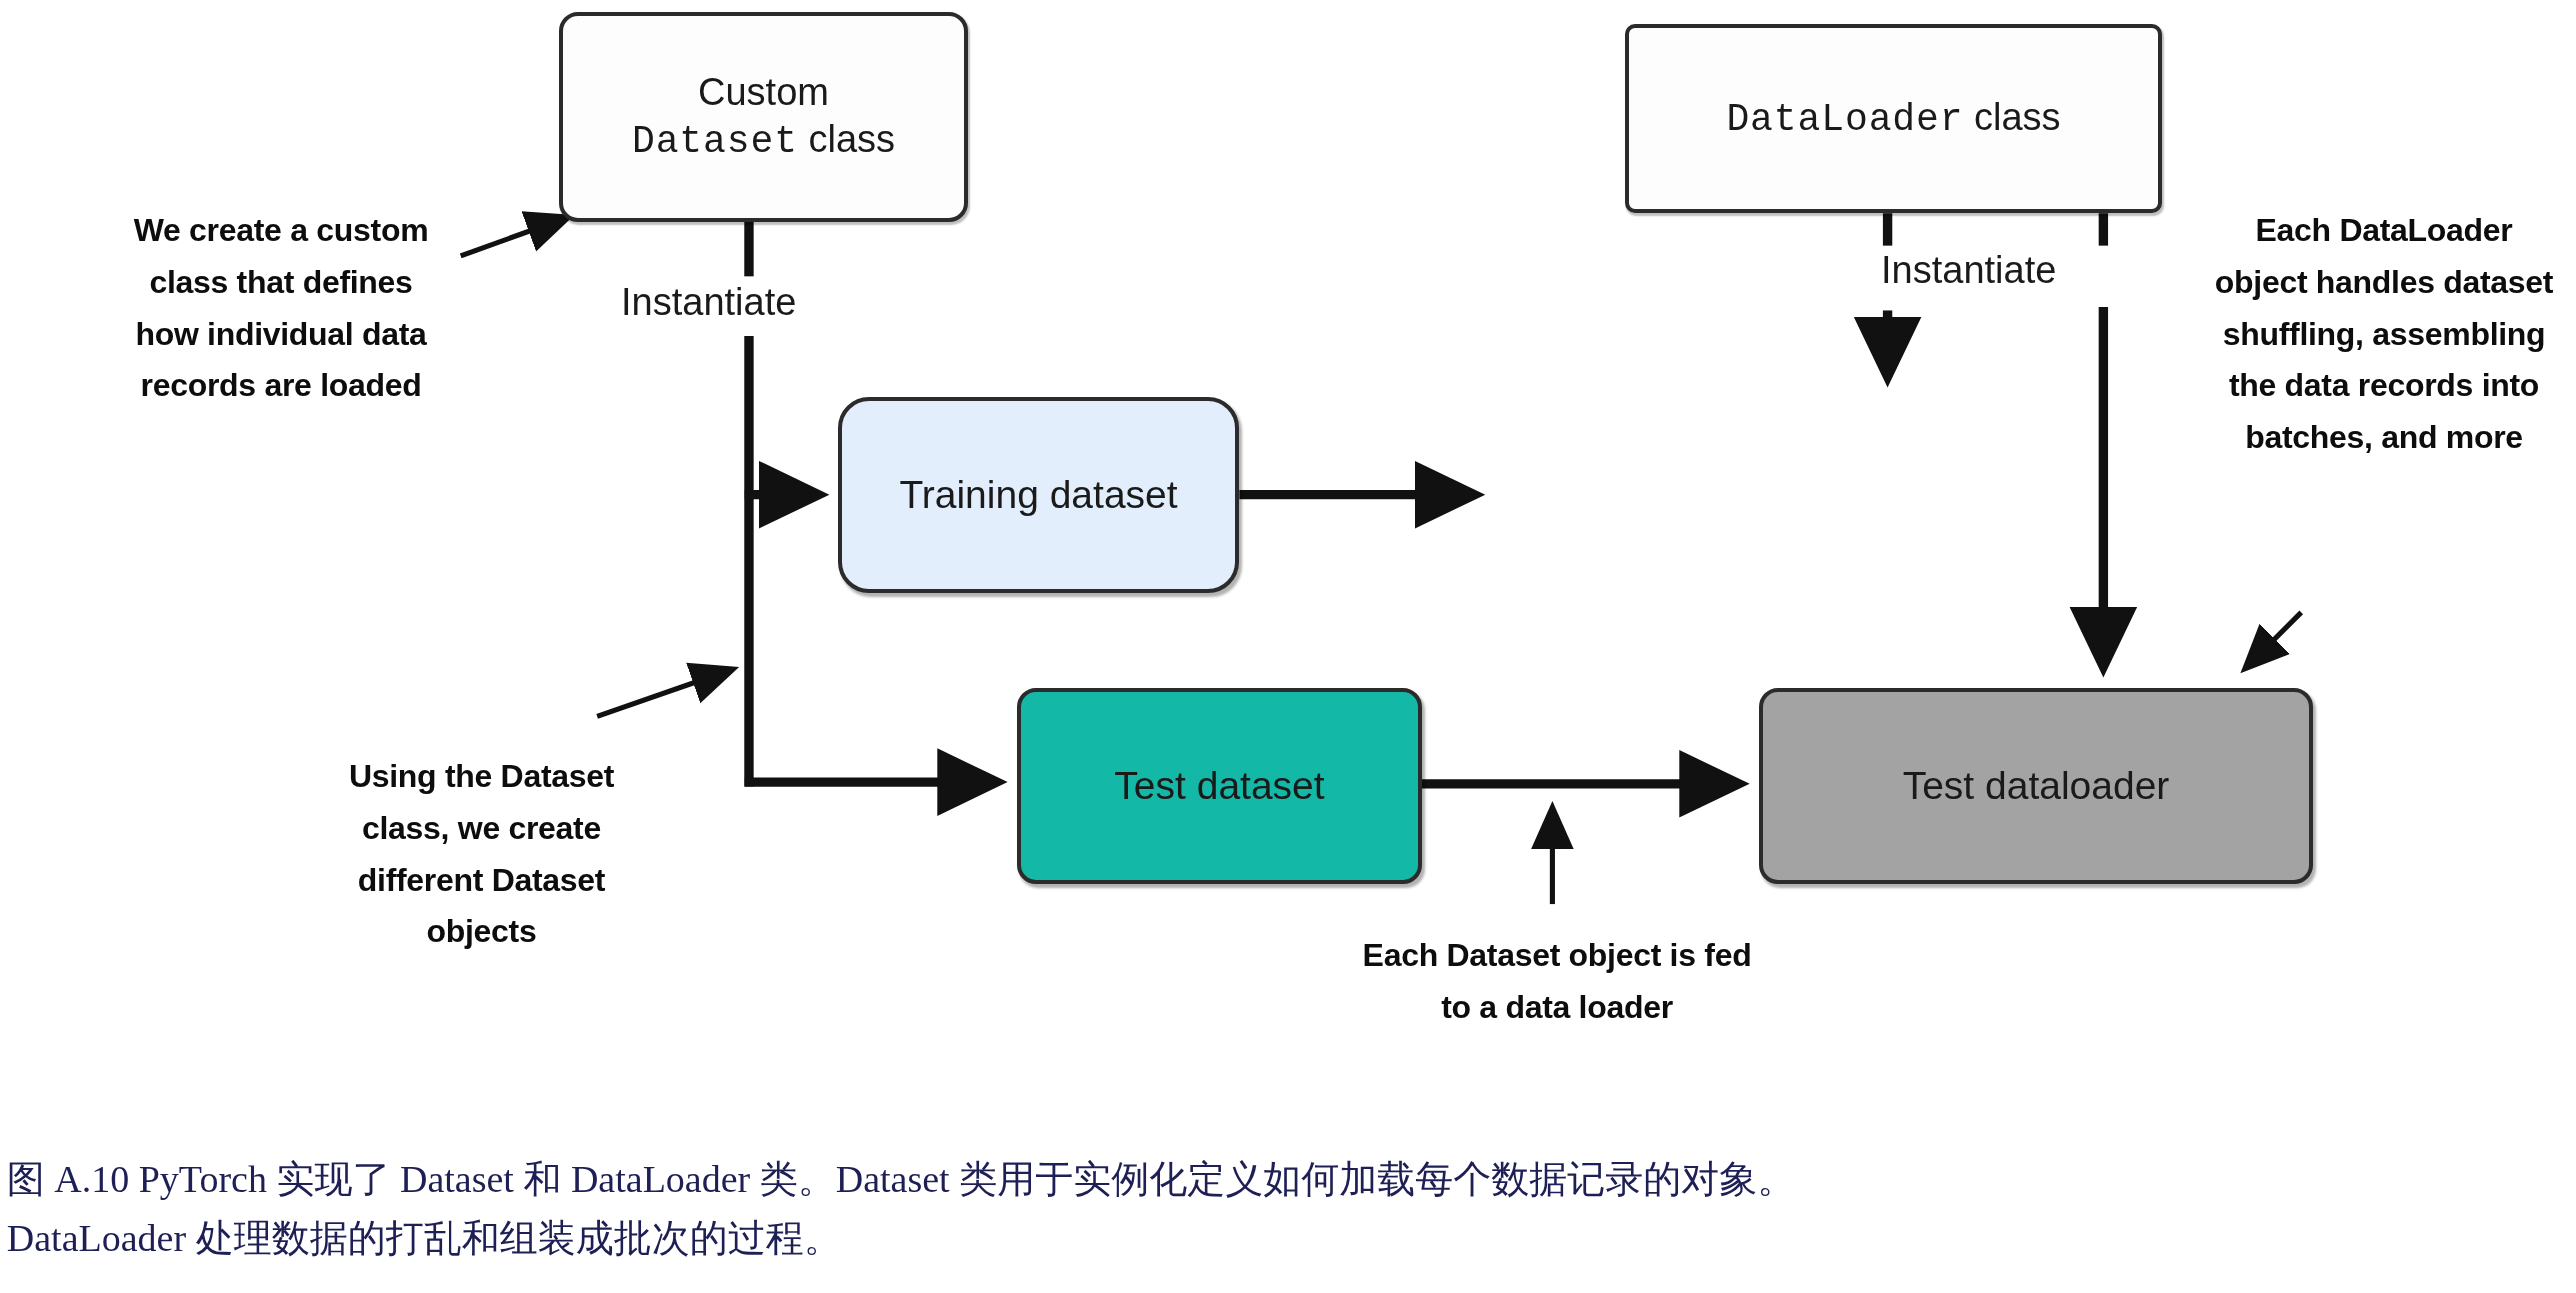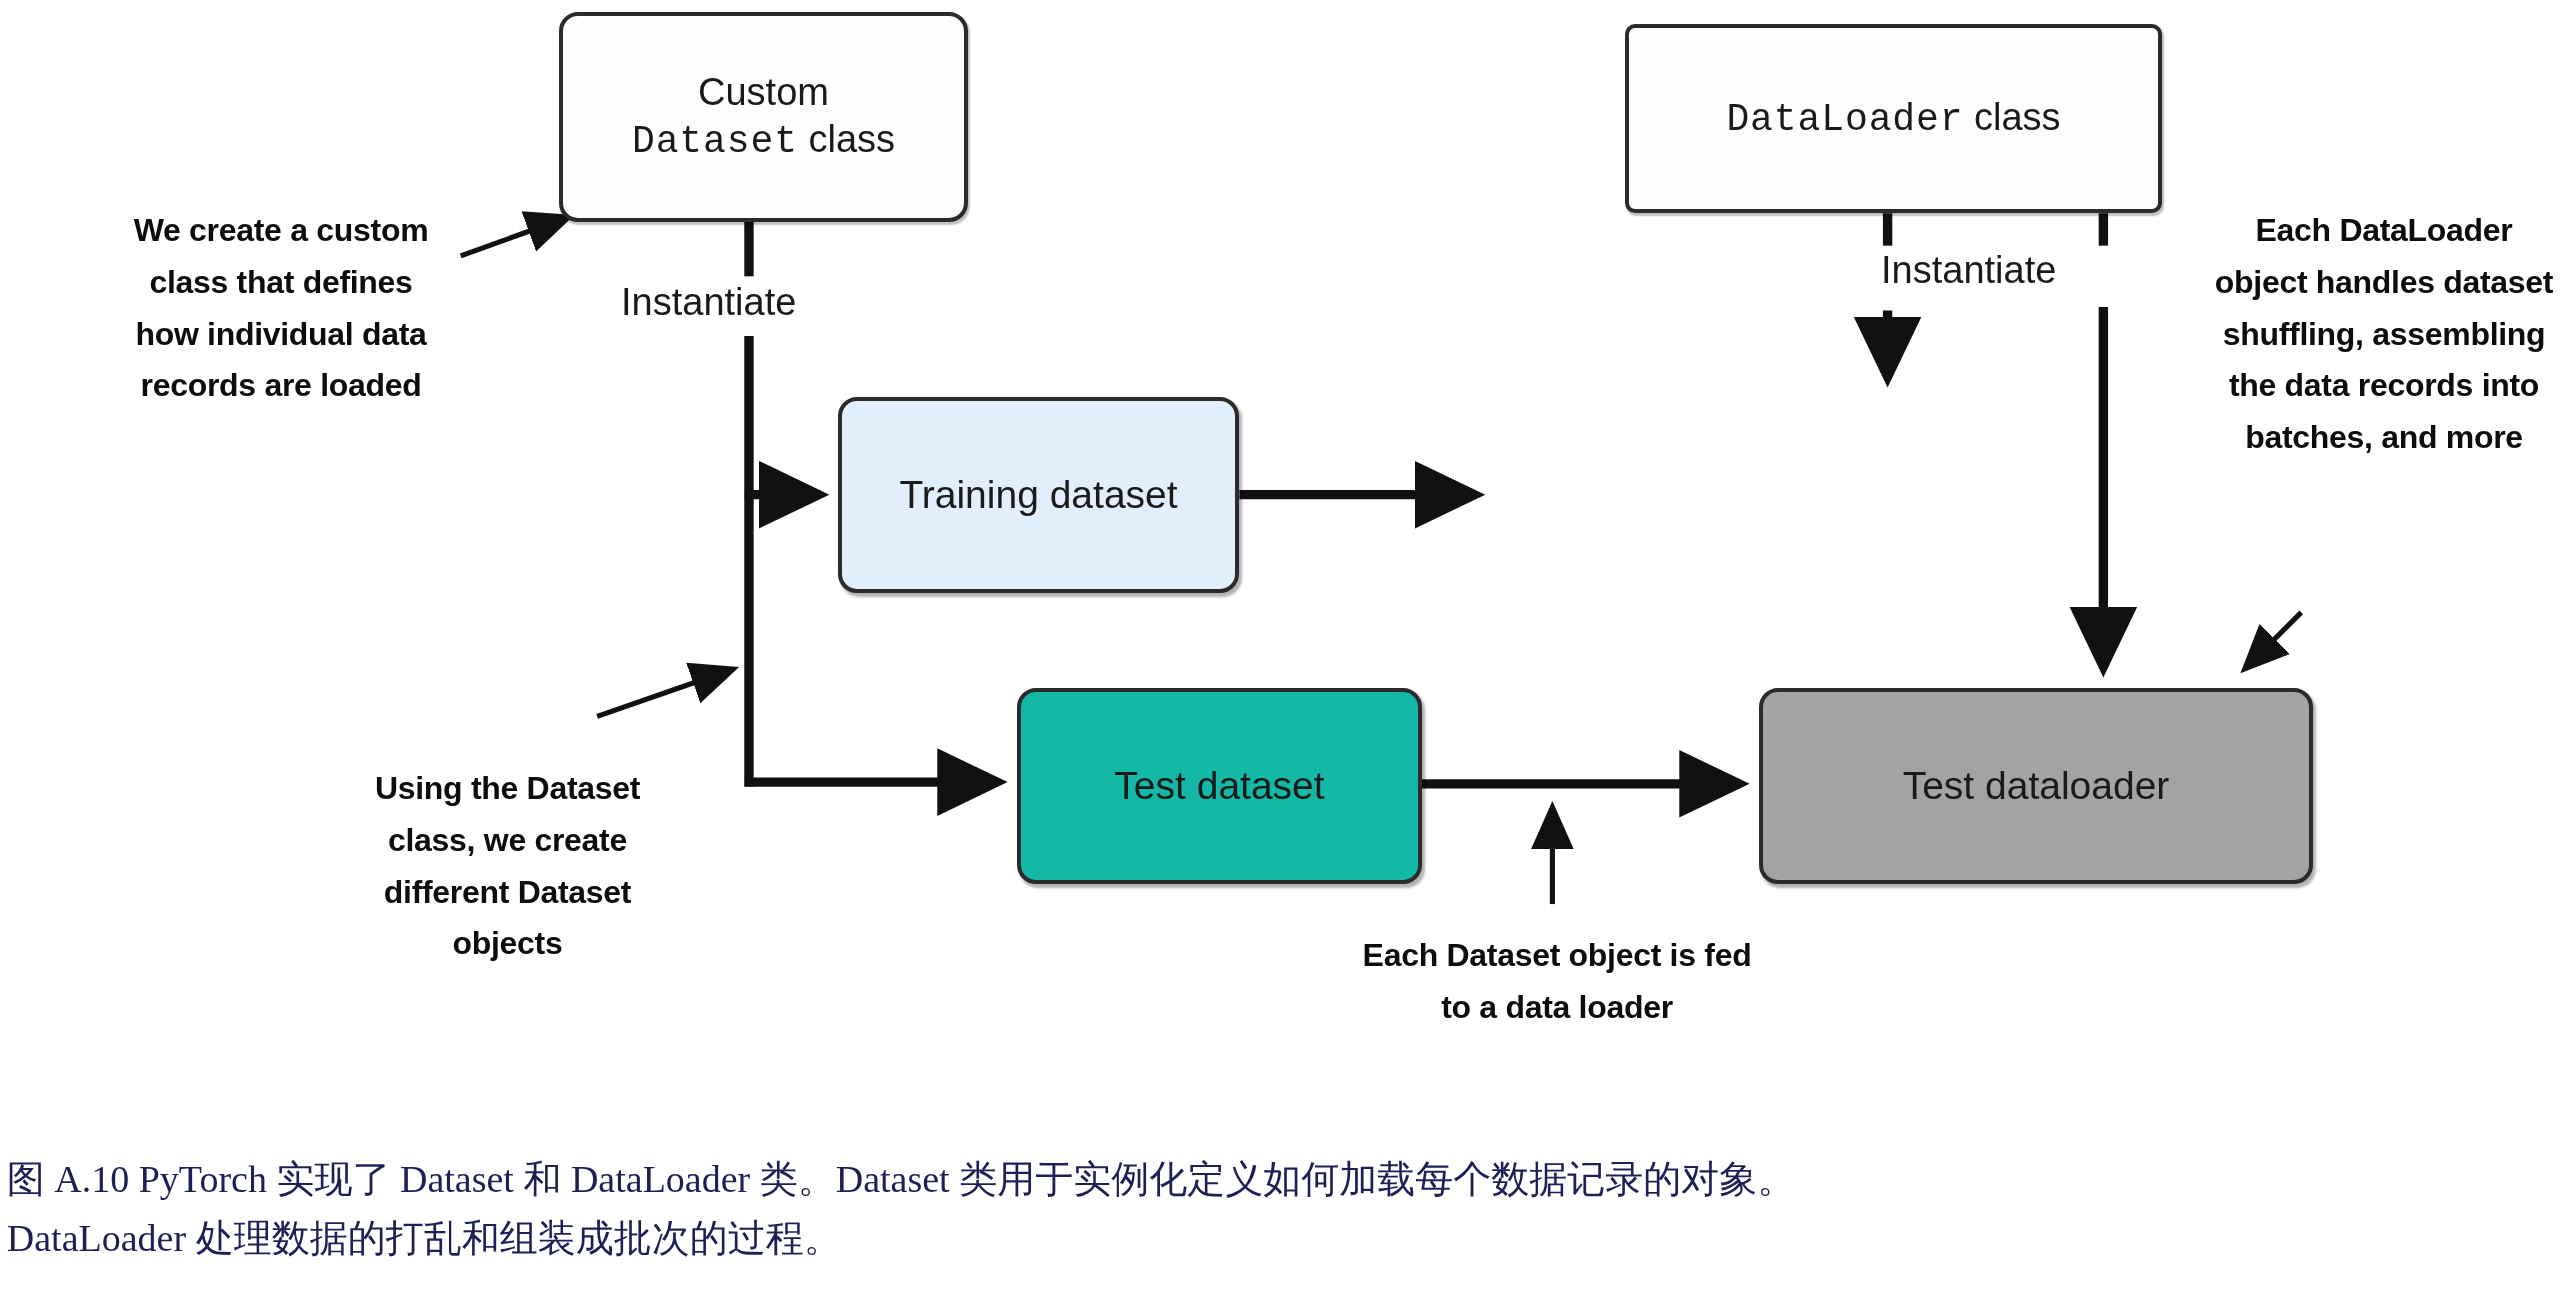--- a/index.html
+++ b/index.html
@@ -59,20 +59,21 @@
   }
   #node-dataloader-class {
     left: 1625px; top: 24px; width: 537px; height: 189px;
     font-size: 38px;
     border-radius: 10px;
   }
   #node-training-dataset {
     left: 838px; top: 397px; width: 401px; height: 196px;
     background: #e2eefb;
     font-size: 39px;
+    border-radius: 31px;
   }
   #node-training-dataloader {
     left: 1494px; top: 397px; width: 537px; height: 196px;
     background: #e2eefb;
     font-size: 39px;
   }
   #node-test-dataset {
     left: 1017px; top: 688px; width: 405px; height: 196px;
     background: #14b8a6;
     font-size: 39px;
@@ -99,21 +100,21 @@
     position: absolute;
     font-family: "Liberation Sans", sans-serif;
     font-weight: bold;
     font-size: 32px;
     color: #0d0d0d;
     text-align: center;
     line-height: 1.62;
     letter-spacing: -0.3px;
   }
   #annot-we-create   { left: 119px; top: 205px; width: 324px; }
-  #annot-using-the   { left: 341px; top: 751px; width: 333px; margin-top: 12px; }
+  #annot-using-the   { left: 315px; top: 751px; width: 333px; }
   #annot-each-dataloader { left: 2209px; top: 205px; width: 350px; }
   #annot-each-dataset { left: 1348px; top: 930px; width: 418px; }
 
   
   #caption {
     position: absolute;
     left: 6.8px;
     top: 1150px;
     width: 2525px;
     font-family: "Liberation Sans", sans-serif;

